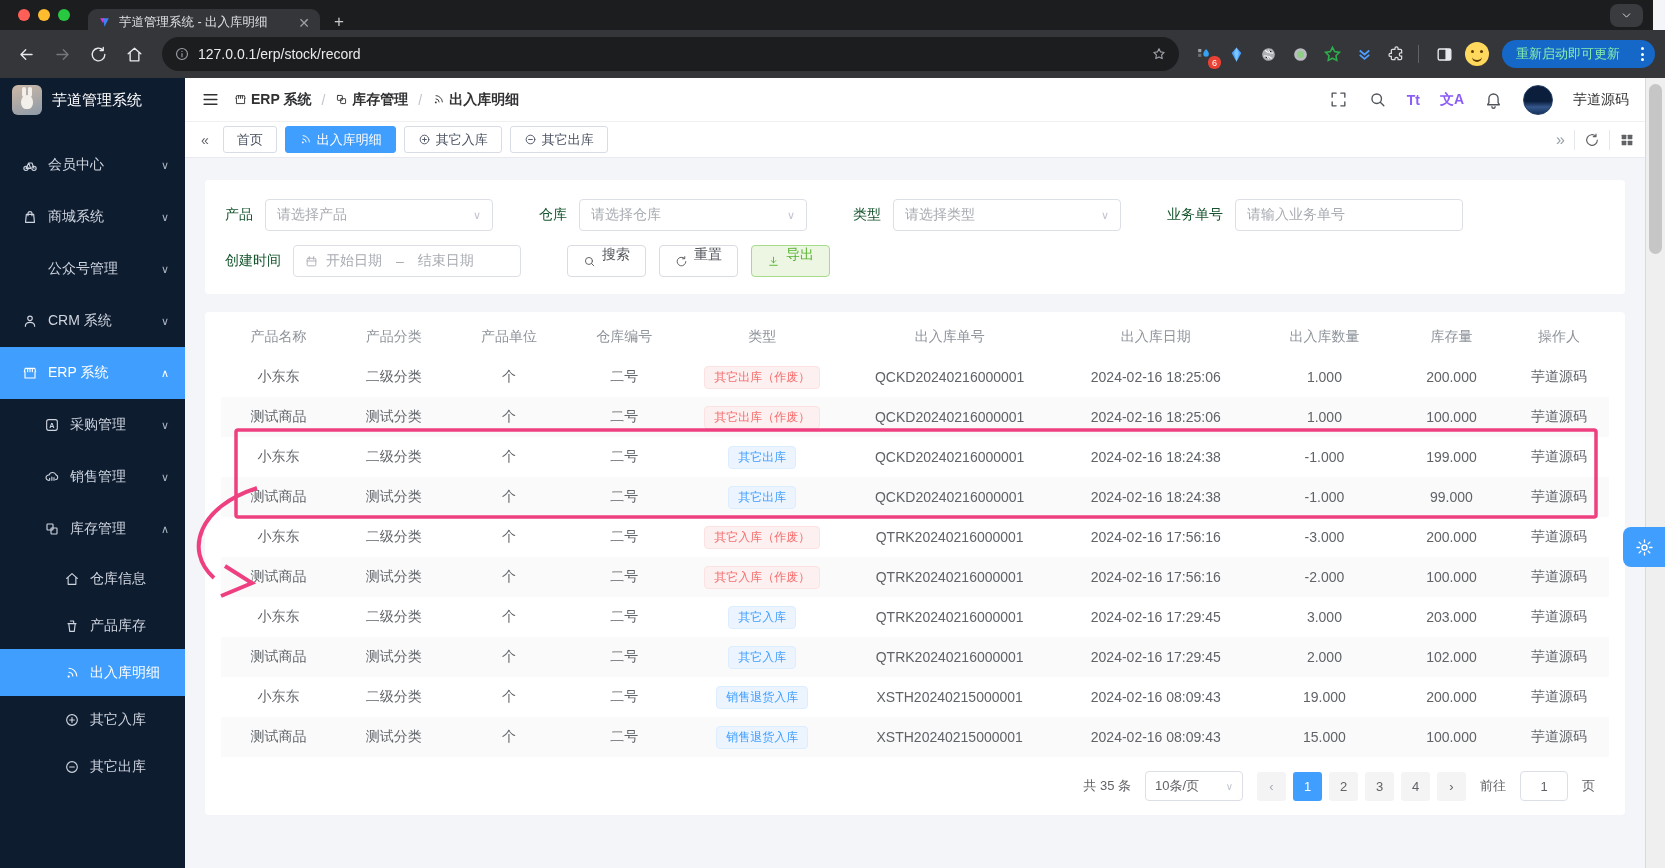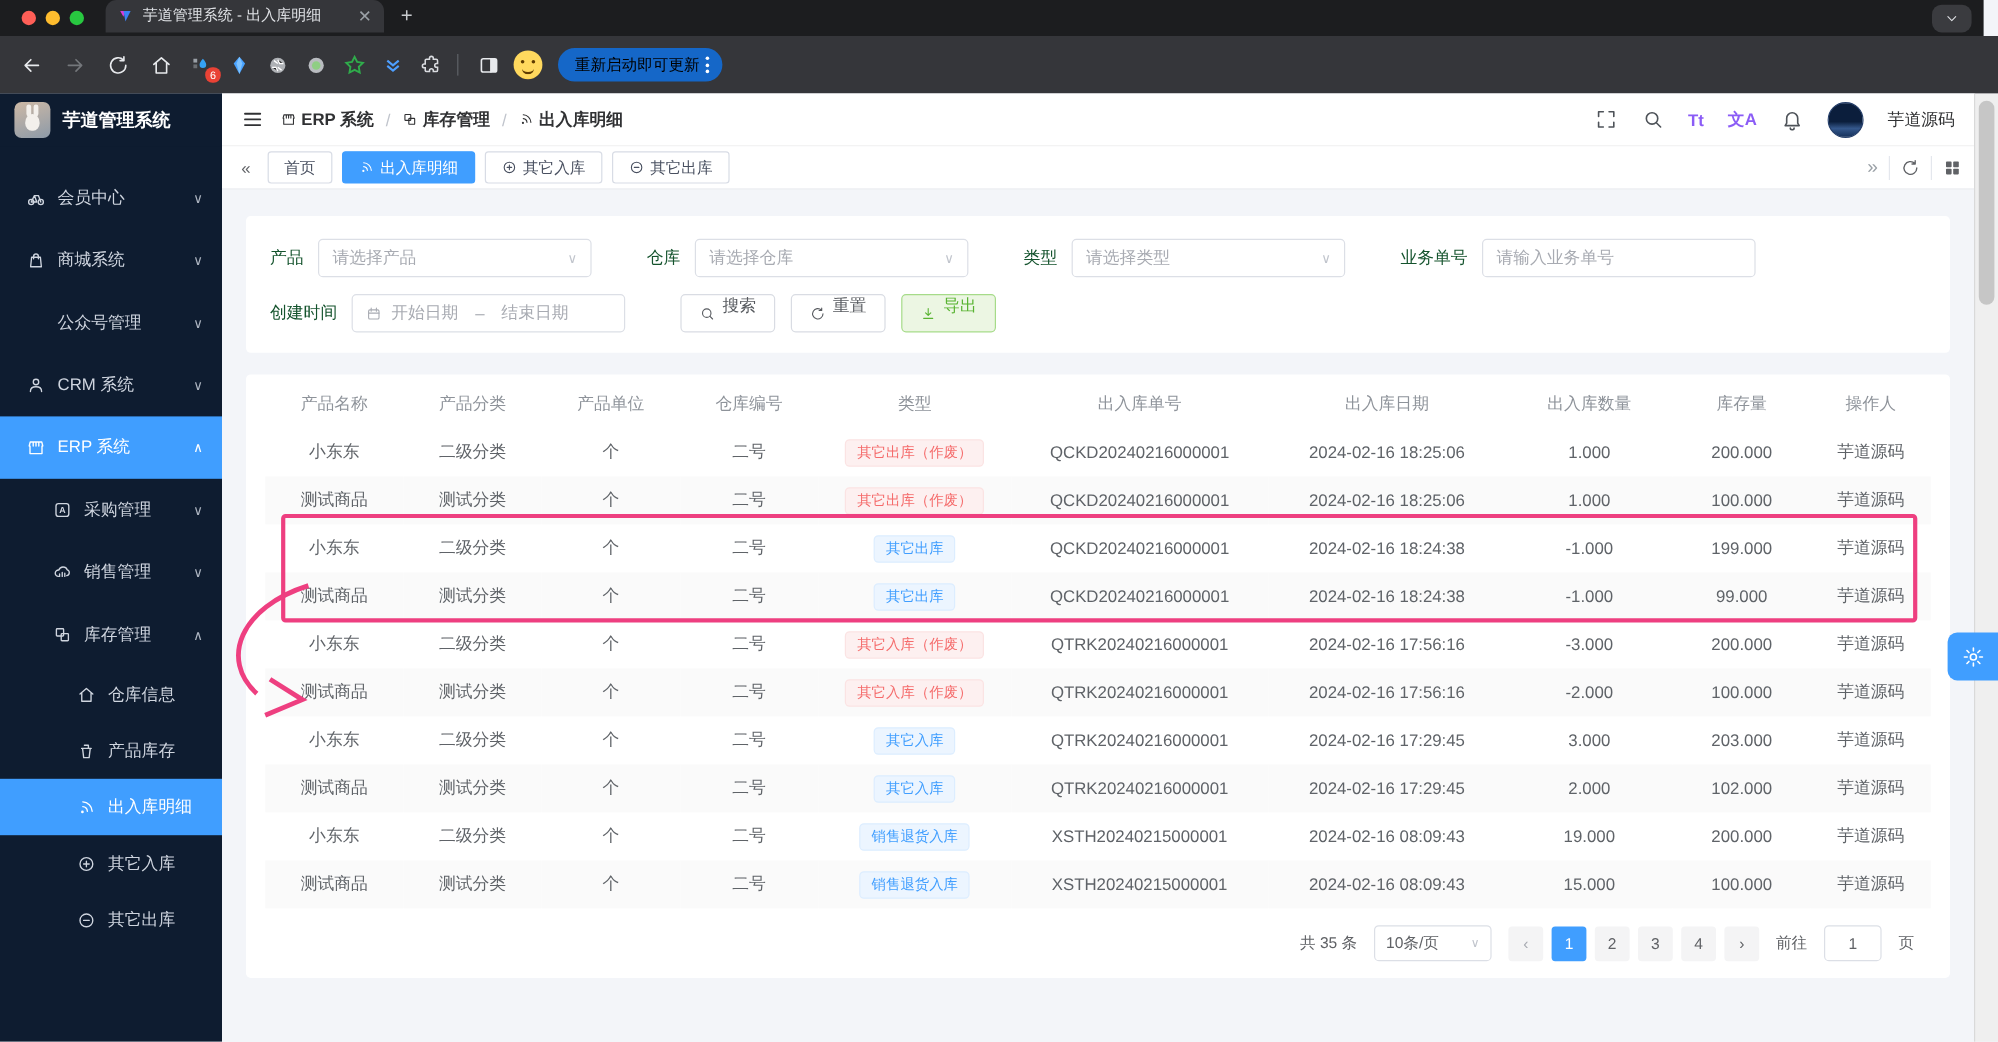--- a/index.html
+++ b/index.html
@@ -3,55 +3,55 @@
 <meta charset="utf-8">
 <style>
   * { margin:0; padding:0; box-sizing:border-box; }
   html,body { width:1665px; height:868px; overflow:hidden; font-family:"Liberation Sans","DejaVu Sans",sans-serif; background:#f3f5f9; }
   .ic { display:inline-flex; align-items:center; justify-content:center; }
   .ic svg { width:16px; height:16px; stroke:currentColor; fill:none; stroke-width:1.7; stroke-linecap:round; stroke-linejoin:round; }
   .ic.sm svg { width:13px; height:13px; }
   .ic.lg svg { width:19px; height:19px; }
 
   
-  .tabstrip { position:absolute; top:0; left:0; right:12px; height:36px; background:#1c1d1f; display:flex; align-items:flex-start; }
+  .tabstrip { position:absolute; top:0; left:0; right:12px; height:36px; background:#1c1d1f; display:flex; align-items:flex-end; }
   .traffic { position:absolute; left:18px; top:9px; display:flex; gap:8px; }
   .dot12 { width:12px; height:12px; border-radius:50%; }
   .chrome-tab { margin-left:88px; width:232px; height:27px; background:#35363a; border-radius:9px 9px 0 0; display:flex; align-items:center; padding:0 8px 0 10px; gap:8px; color:#dfe1e5; font-size:12.5px; }
   .chrome-tab .title { flex:1; white-space:nowrap; overflow:hidden; }
   .tab-close { color:#9aa0a6; font-size:14px; width:16px; text-align:center; cursor:default; }
   .newtab-btn { width:26px; height:26px; margin:0 0 1px 6px; color:#c7cacd; font-size:17px; display:flex; align-items:center; justify-content:center; border-radius:50%; }
   .tabsearch-btn { position:absolute; right:10px; top:4px; width:33px; height:23px; background:#3a3b3f; border-radius:8px; color:#dfe1e5; display:flex; align-items:center; justify-content:center; }
   .toolbar { position:absolute; top:30px; left:0; right:0; height:48px; background:#35363a; display:flex; align-items:center; padding:0 10px; gap:4px; }
   .nav-ic { width:32px; height:32px; border-radius:50%; display:flex; align-items:center; justify-content:center; color:#e8eaed; }
   .nav-ic.dim { color:#74777b; }
   .urlbar { flex:1; height:34px; margin:0 8px; background:#1c1d1f; border-radius:17px; display:flex; align-items:center; padding:0 12px; gap:8px; color:#e8eaed; font-size:14px; }
   .urlbar .url { flex:1; }
   .ext { width:26px; height:26px; display:flex; align-items:center; justify-content:center; position:relative; }
   .ext-badge { position:absolute; right:-4px; bottom:-2px; background:#e94235; color:#fff; font-size:9px; min-width:13px; height:13px; border-radius:6px; display:flex; align-items:center; justify-content:center; padding:0 2px; }
   .vdiv { width:1px; height:18px; background:#5f6368; margin:0 5px; }
   .emoji-av { width:24px; height:24px; border-radius:50%; background:radial-gradient(circle at 50% 40%, #ffd95e 0 70%, #f4b400 100%); position:relative; }
   .emoji-av:before { content:""; position:absolute; left:6px; top:8px; width:3px; height:3px; background:#5f3c00; border-radius:50%; box-shadow:9px 0 0 #5f3c00; }
   .emoji-av:after { content:""; position:absolute; left:7px; top:13px; width:10px; height:5px; border-bottom:2px solid #5f3c00; border-radius:0 0 8px 8px; }
-  .update-pill { height:28px; background:#1567c8; border-radius:14px; color:#000000; font-size:13px; display:flex; align-items:center; padding:0 6px 0 14px; gap:0; margin-left:8px; }
+  .update-pill { height:28px; background:#1567c8; border-radius:14px; color:#86efac; font-size:13px; display:flex; align-items:center; padding:0 6px 0 14px; gap:16px; margin-left:8px; }
   .kebab { display:flex; flex-direction:column; gap:2.5px; padding:0 5px; }
   .kebab i { width:3px; height:3px; border-radius:50%; background:#fff; }
 
   
   .window { position:absolute; top:78px; left:0; right:0; bottom:0; }
   .scrollstrip { position:absolute; top:0; right:0; bottom:0; width:20px; background:#efefef; border-left:1px solid #d9d9d9; }
   .scrollthumb { position:absolute; top:6px; left:3px; width:13px; height:170px; background:#c6c6c6; border-radius:7px; }
 
   
   .sidebar { position:absolute; left:0; top:0; bottom:0; width:185px; background:#0e1c30; color:#cfd5df; overflow:hidden; }
   .logo-row { position:absolute; top:0; left:0; right:0; height:44px; background:#0e1c30; z-index:5; display:flex; align-items:center; gap:10px; padding:0 12px; }
   .logo-av { width:30px; height:30px; border-radius:6px; background:linear-gradient(160deg,#cdb9a6,#8d9aa8); position:relative; overflow:hidden; }
   .logo-av:before { content:""; position:absolute; left:9px; top:10px; width:12px; height:14px; background:#f3f0ec; border-radius:50% 50% 45% 45%; }
   .logo-av:after { content:""; position:absolute; left:10px; top:2px; width:4px; height:10px; background:#f3f0ec; border-radius:3px; box-shadow:6px 0 0 #f3f0ec; }
-  .app-title { color:#fff; font-size:15px; font-weight:bold; white-space:nowrap; }
+  .app-title { color:#fff; font-size:15px; font-weight:normal; white-space:nowrap; }
   .side-nav { position:absolute; top:9px; left:0; right:0; }
   .nav-item { display:flex; align-items:center; font-size:14px; position:relative; cursor:default; }
   .nav-item .lbl { flex:1; white-space:nowrap; }
   .nav-item .chev { position:absolute; right:16px; font-size:11px; color:#aeb6c2; }
   .nav-item.lv1 { height:52px; padding-left:22px; gap:10px; }
   .nav-item.lv2 { height:52px; padding-left:44px; gap:10px; }
   .nav-item.lv2.noicon { padding-left:48px; }
   .nav-item.lv3 { height:47px; padding-left:64px; gap:10px; }
   .nav-item.active { background:#409eff; color:#fff; }
   .nav-item.active .chev { color:#fff; }
@@ -161,20 +161,34 @@
         </svg>
       </span>
     </span>
   <span class="nav-ic">
       <span class="ic lg">
         <svg viewBox="0 0 24 24">
           <path d="M4 11l8-7 8 7M6.5 9.5V20h11V9.5"></path>
         </svg>
       </span>
     </span>
+  <div class="urlbar">
+    <span class="ic" style="color:#9aa0a6">
+        <svg viewBox="0 0 24 24">
+          <circle cx="12" cy="12" r="8.2"></circle>
+          <path d="M12 8.1v.2M12 11.2V16"></path>
+        </svg>
+      </span>
+    <span class="url">127.0.0.1/erp/stock/record</span>
+    <span class="ic" style="color:#9aa0a6">
+        <svg viewBox="0 0 24 24">
+          <path d="M12 4l2.4 4.9 5.4.8-3.9 3.8.9 5.4-4.8-2.5-4.8 2.5.9-5.4L4.2 9.7l5.4-.8z"></path>
+        </svg>
+      </span>
+  </div>
   <div id="ext-area" style="display:flex;align-items:center;gap:6px">
       <span class="ext">
         <svg viewBox="0 0 24 24" style="width:19px;height:19px">
           <rect x="4" y="5" width="4" height="4" fill="#9aa0a6" stroke="none"></rect>
           <rect x="4" y="11" width="4" height="4" fill="#6b6e72" stroke="none"></rect>
           <path d="M14 5c2.5 2.8 3.5 4.6 3.5 6.3A3.5 3.5 0 0 1 14 14.8 3.5 3.5 0 0 1 10.5 11.3C10.5 9.6 11.5 7.8 14 5z" fill="#35a2f4" stroke="none"></path>
         </svg>
         <span class="ext-badge">6</span>
       </span>
       <span class="ext">

